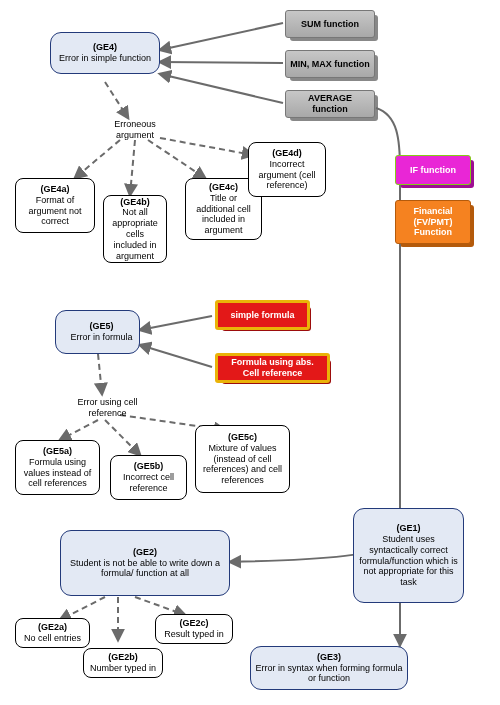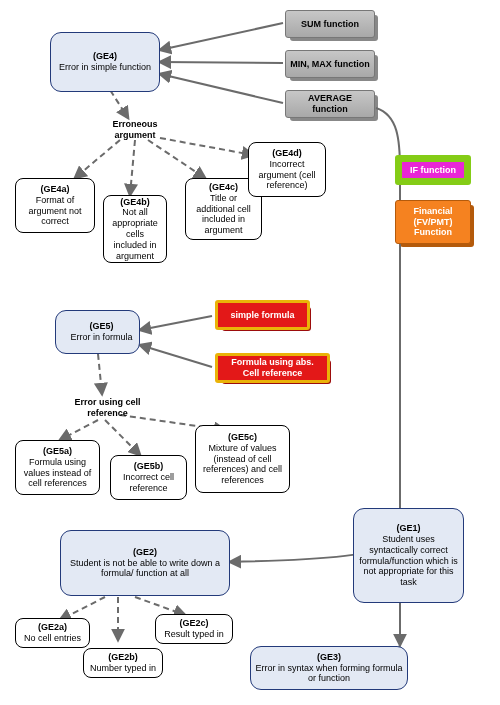--- a/index.html
+++ b/index.html
@@ -30,21 +30,20 @@
     border-radius: 11px;
   }
   .node-child {
     background: #ffffff;
     border: 1px solid #000;
     border-radius: 8px;
   }
   .label-plain {
     background: transparent;
     border: none;
-    font-weight: bold;
   }
   .banner {
     color: #fff;
     font-weight: bold;
     border-radius: 3px;
   }
   .banner::before {
     content: "";
     position: absolute;
     top: 4px;
@@ -53,21 +52,21 @@
     bottom: -4px;
     border-radius: 3px;
     z-index: -1;
   }
   .banner-gray {
     background: linear-gradient(to bottom, #c7c7c7, #a8a8a8);
     color: #000;
     border: 1px solid #777;
   }
   .banner-gray::before { background: #888; }
-  .banner-magenta { background: #e926d6; border: 7px solid #84cc16; }
+  .banner-magenta { background: #e926d6; border: 1px solid #84cc16; }
   .banner-magenta::before { background: #9e0e91; }
   .banner-orange  { background: #f58220; border: 1px solid #b45a0b; }
   .banner-orange::before  { background: #b45a0b; }
   .banner-red     { background: #e31818; border: 3px solid #eab308; }
   .banner-red::before     { background: #9c0c0c; }
   svg.edges {
     position: absolute;
     inset: 0;
     width: 500px;
     height: 705px;
@@ -136,21 +135,21 @@
       <span>Financial (FV/PMT) Function</span>
     </div>
 
 <div class="box banner banner-red" style="left:215px;top:300px;width:95px;height:30px;">
       <span>simple formula</span>
     </div>
 <div class="box banner banner-red" style="left:215px;top:353px;width:115px;height:30px;">
       <span>Formula using abs. Cell reference</span>
     </div>
 
-<div class="box node-main" style="left:50px;top:32px;width:110px;height:60px;">
+<div class="box node-main" style="left:50px;top:32px;width:110px;height:42px;">
   <div><b>(GE4)</b><br><span>Error in simple function</span></div>
 </div>
 <div class="box label-plain" style="left:90px;top:118px;width:90px;height:24px;">
       <span>Erroneous argument</span>
     </div>
 
 <div class="box node-child" style="left:15px;top:178px;width:80px;height:55px;">
   <div><b>(GE4a)</b><br><span>Format of argument not correct</span></div>
 </div>
 <div class="box node-child" style="left:103px;top:195px;width:64px;height:68px;">

